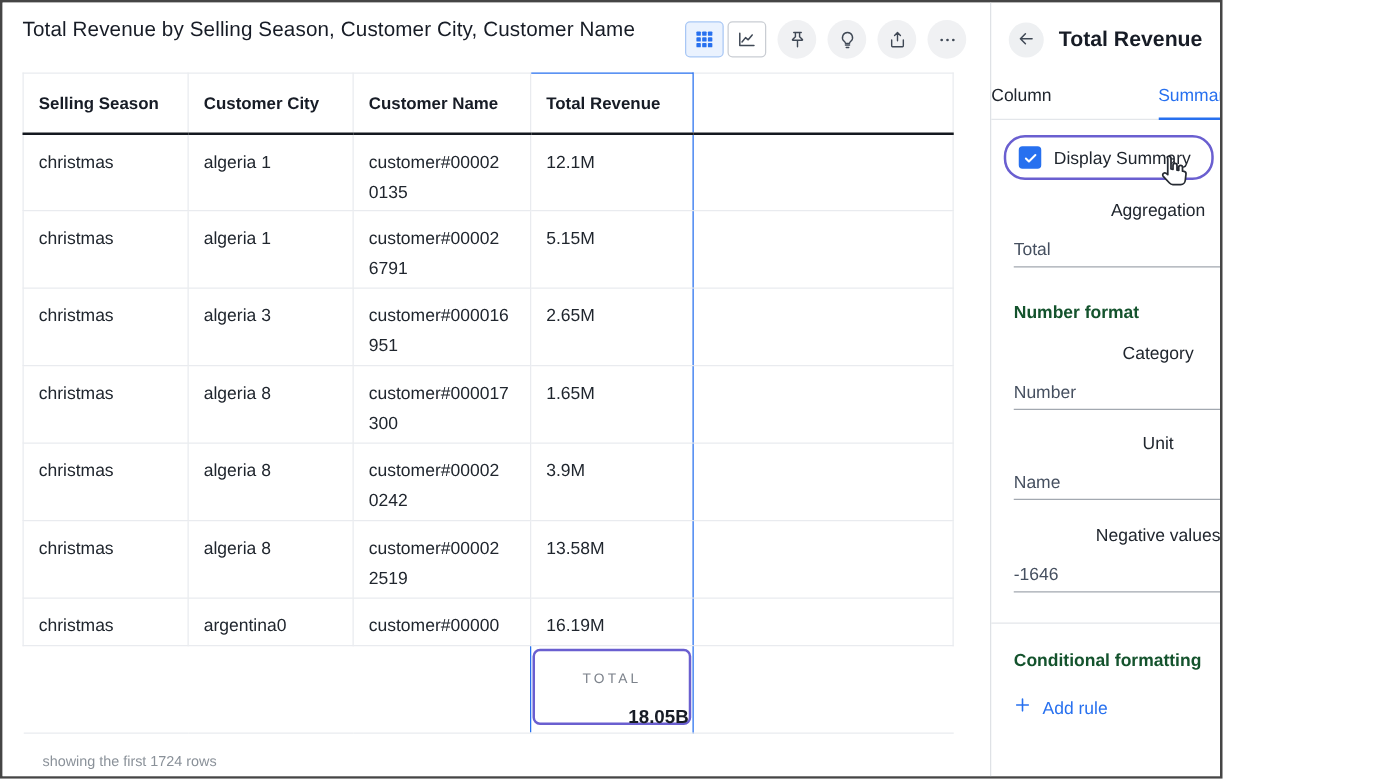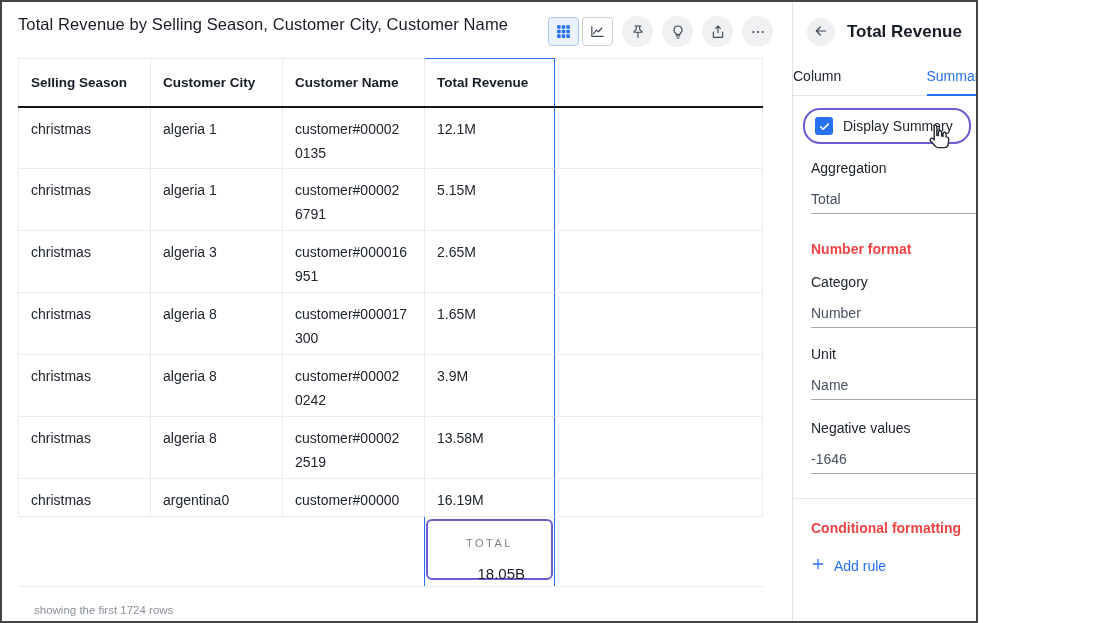--- a/index.html
+++ b/index.html
@@ -54,22 +54,22 @@
   tr.total-row td.sel { border-left: 1.5px solid #2770ef; border-right: 1.5px solid #2770ef; position: relative; }
   .total-box {
     position: absolute; left: 1px; right: 1px; top: 2px; bottom: 6px;
     border: 2px solid #6a5fd0; border-radius: 6px; background: #fff;
   }
   .total-box .tlabel {
     margin-top: 10px; text-align: center;
     font-size: 11px; letter-spacing: 2.5px; color: #7c828b; font-weight: 500;
   }
   .total-box .tvalue {
-    margin-top: 7px; text-align: right; padding-right: 26px;
-    font-size: 15px; font-weight: 400; color: #171c26;
+    margin-top: 7px; text-align: right; 
+    font-size: 15px; font-weight: 700; color: #171c26;
   }
   .table-footer {
     position: absolute; left: 32px; top: 602px;
     font-size: 11.5px; color: #8a9199;
   }
 
   
   .panel {
     position: absolute; left: 790px; top: 0; width: 268px; height: 100%;
     background: #fff; border-left: 1px solid #dfe2e6;
@@ -91,32 +91,32 @@
   .check-highlight {
     display: inline-flex; align-items: center; gap: 10px;
     border: 2px solid #6a5fd0; border-radius: 17px;
     padding: 7px 16px 7px 10px; margin-left: -8px; cursor: pointer; background: #fff;
   }
   .checkbox { width: 18px; height: 18px; border-radius: 3px; background: #2770ef;
     display: flex; align-items: center; justify-content: center; flex: none; }
   .check-label { font-size: 14px; color: #20262e; }
 
   .field-label { font-size: 14px; color: #20262e; }
-  .group { margin-top: 16px; }
+  .group { margin-top: 16px; text-align: center; }
   .group.gap-lg { margin-top: 26px; }
   .select-field {
     margin-top: 8px; height: 30px; display: flex; align-items: center; justify-content: space-between;
     border-bottom: 1px solid #a2a8b0; cursor: pointer;
   }
   .select-value { font-size: 14px; color: #465060; }
   .caret { width: 0; height: 0; border-left: 4.5px solid transparent; border-right: 4.5px solid transparent;
     border-top: 5.5px solid #5e6673; margin-right: 2px; }
 
   .section-header { display: flex; align-items: center; justify-content: space-between; }
-  .section-title { font-size: 14px; font-weight: 600; color: #ef4444; }
+  .section-title { font-size: 14px; font-weight: 600; color: #14532d; }
   .chevron-btn { background: none; border: none; cursor: pointer; padding: 0; display: flex; }
 
   .divider { height: 1px; background: #e3e6ea; margin: 24px -18px 0 -18px; }
 
   .add-rule { display: inline-flex; align-items: center; gap: 9px; margin-top: 20px;
     background: none; border: none; cursor: pointer; color: #2770ef; font-size: 14px;
     font-family: "Liberation Sans", sans-serif; }
 
   
   .strip {

